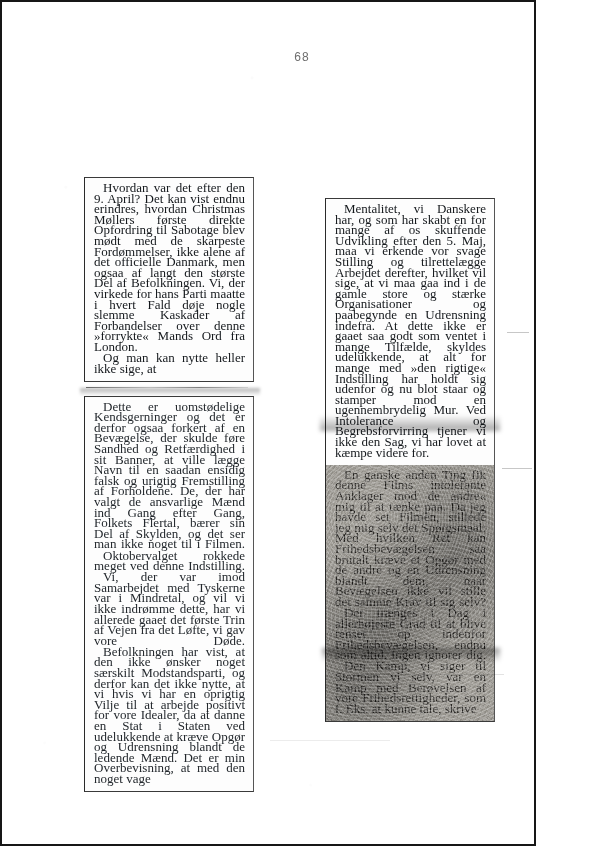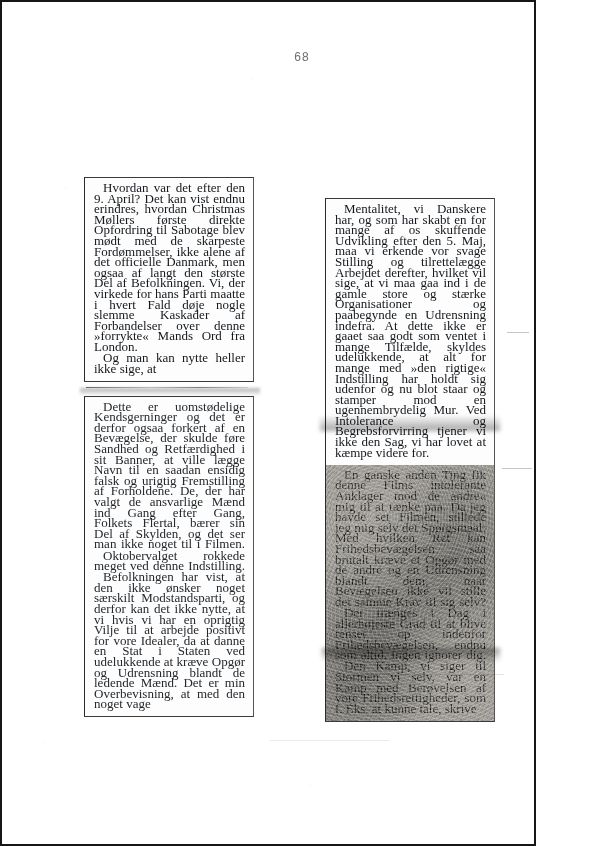--- a/index.html
+++ b/index.html
@@ -181,20 +181,21 @@
     <div class="clip top-cut bottom-cut">
       <p>Hvordan var det efter den 9. April? Det kan vist endnu erindres, hvordan Christmas Møllers første direkte Opfordring til Sabotage blev mødt med de skarpeste Fordømmelser, ikke alene af det officielle Danmark, men ogsaa af langt den største Del af Befolkningen. Vi, der virkede for hans Parti maatte i hvert Fald døje nogle slemme Kaskader af Forbandelser over denne »forrykte« Mands Ord fra London.</p>
       <p class="last">Og man kan nytte heller ikke sige, at</p>
     </div>
 
     <div class="clip-gap"></div>
 
     <div class="clip top-cut bottom-cut faded">
       <p>Dette er uomstødelige Kendsgerninger og det er derfor ogsaa forkert af en Bevægelse, der skulde føre Sandhed og Retfærdighed i sit Banner, at ville lægge Navn til en saadan ensidig falsk og urigtig Fremstilling af Forholdene. De, der har valgt de ansvarlige Mænd ind Gang efter Gang, Folkets Flertal, bærer sin Del af Skylden, og det ser man ikke noget til i Filmen.</p>
       <p>Oktobervalget rokkede meget ved denne Indstilling.</p>
+      <p>Vi, der var imod Samarbejdet med Tyskerne var i Mindretal, og vil vi ikke indrømme dette, har vi allerede gaaet det første Trin af Vejen fra det Løfte, vi gav vore Døde.</p>
       <p class="last">Befolkningen har vist, at den ikke ønsker noget særskilt Modstandsparti, og derfor kan det ikke nytte, at vi hvis vi har en oprigtig Vilje til at arbejde positivt for vore Idealer, da at danne en Stat i Staten ved udelukkende at kræve Opgør og Udrensning blandt de ledende Mænd. Det er min Overbevisning, at med den noget vage</p>
     </div>
 
   </div>
 
   <div class="col-right">
 
     <div class="clip top-cut">
       <p class="last">Mentalitet, vi Danskere har, og som har skabt en for mange af os skuffende Udvikling efter den 5. Maj, maa vi erkende vor svage Stilling og tilrettelægge Arbejdet derefter, hvilket vil sige, at vi maa gaa ind i de gamle store og stærke Organisationer og paabegynde en Udrensning indefra. At dette ikke er gaaet saa godt som ventet i mange Tilfælde, skyldes udelukkende, at alt for mange med »den rigtige« Indstilling har holdt sig udenfor og nu blot staar og stamper mod en ugennembrydelig Mur. Ved Intolerance og Begrebsforvirring tjener vi ikke den Sag, vi har lovet at kæmpe videre for.</p>
     </div>

